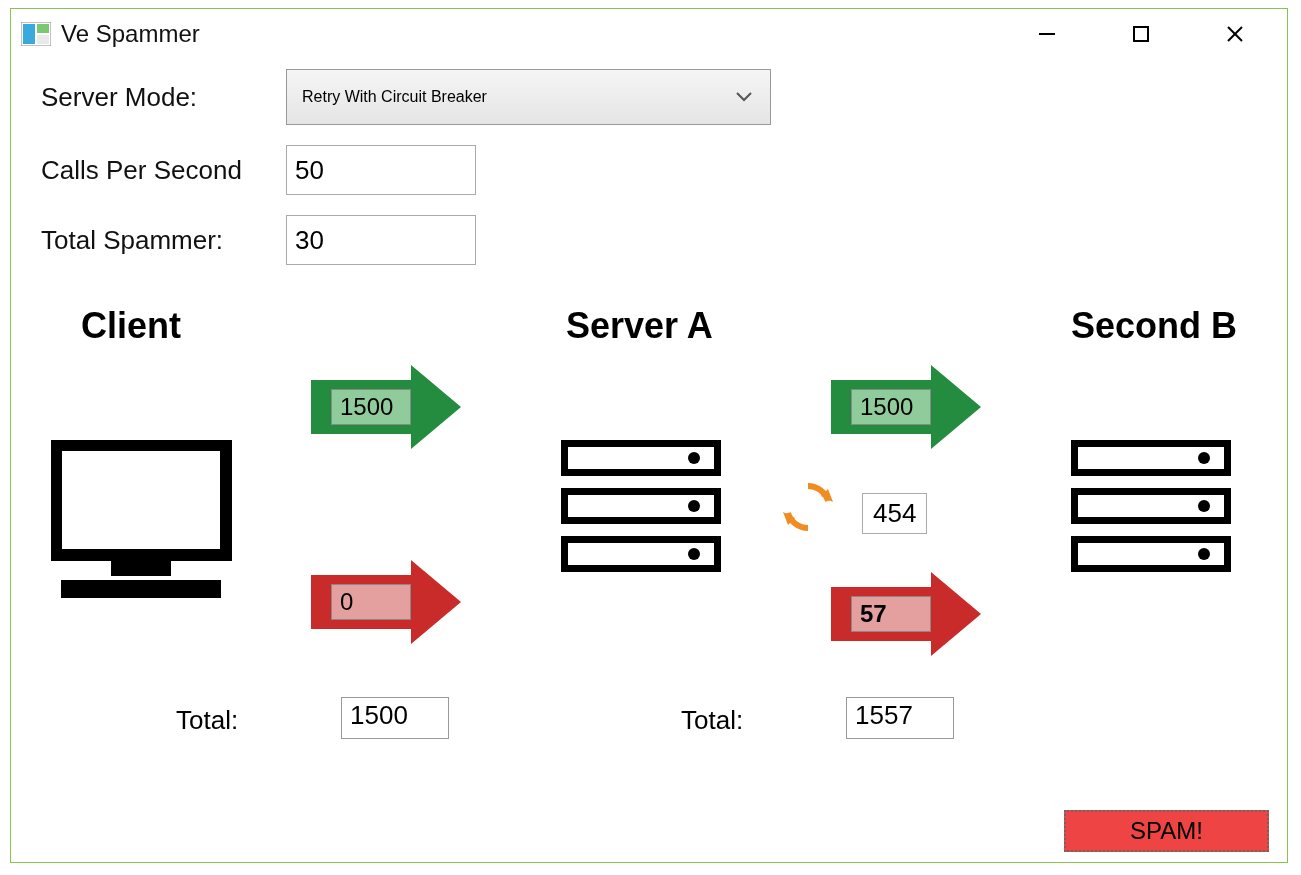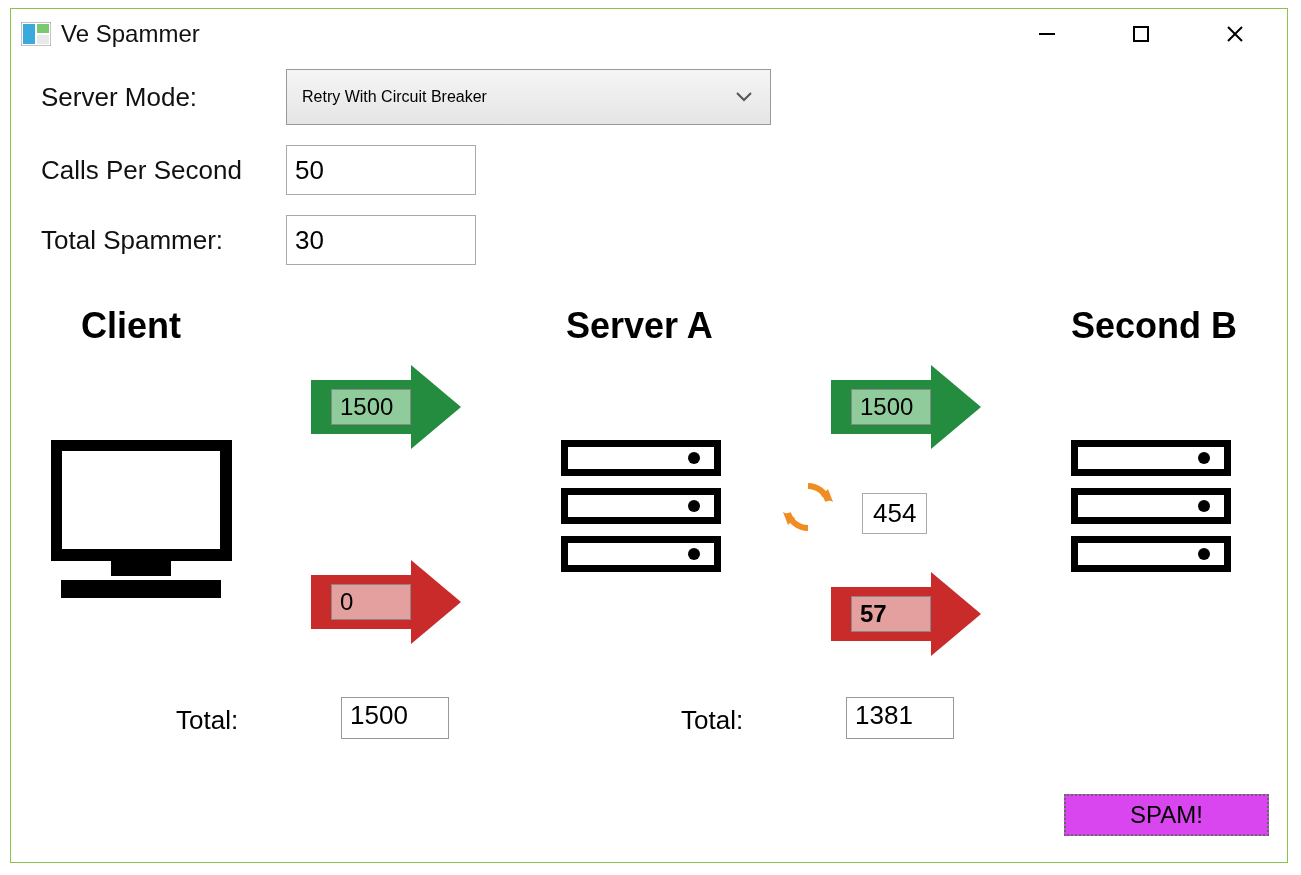--- a/index.html
+++ b/index.html
@@ -181,25 +181,25 @@
       background:#fff;
       width:108px;
       height:42px;
       font-size:26px;
       padding:2px 8px;
     }
     
     .spam-btn {
       position:absolute;
       right: 18px;
-      bottom: 26px;
+      bottom: 10px;
       width: 205px;
       height: 42px;
       border: 2px dotted #666;
-      background: #d946ef;
+      background: #ef4444;
       font-size: 24px;
       display:flex;
       align-items:center;
       justify-content:center;
       cursor:pointer;
     }
   </style>
 </head>
 <body>
 
@@ -315,21 +315,21 @@
     <div class="arrow red" style="left:820px; top:287px;font-weight:bold;">
       <div class="arrow-body"></div>
         <div class="arrow-head"></div>
       <div class="arrow-label">57</div>
     </div>
 
     <div class="total-label" style="left:165px; top:420px;">Total:</div>
     <div class="total-box" style="left:330px; top:412px;">1500</div>
 
     <div class="total-label" style="left:670px; top:420px;">Total:</div>
-    <div class="total-box" style="left:835px; top:412px;">1381</div>
+    <div class="total-box" style="left:835px; top:412px;">1557</div>
 
   </div>
 
   <div class="spam-btn">
     <span>SPAM!</span>
   </div>
 
 </div>
 
 </body></html>

